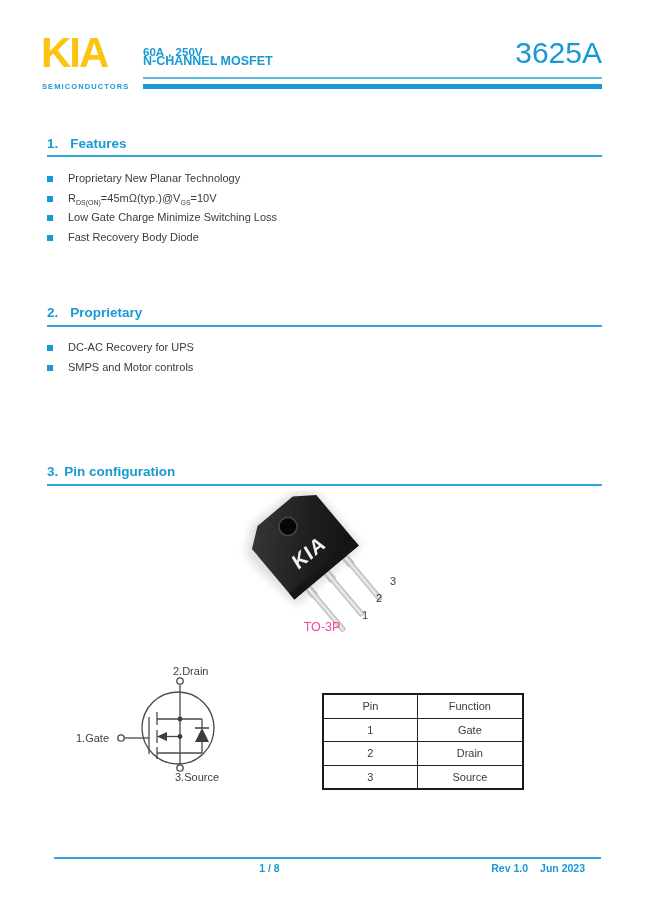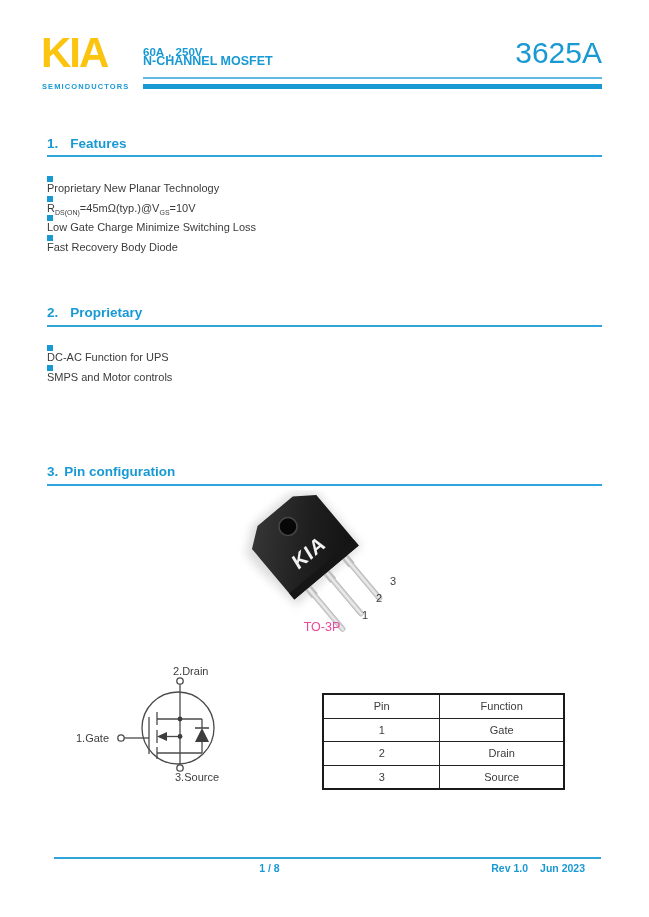--- a/index.html
+++ b/index.html
@@ -36,34 +36,34 @@
   .section-heading {
     position:absolute; left:47px; font-size:13.5px; font-weight:700; color:#1899D4;
   }
   .heading-num { margin-right:12px; }
   .tight .heading-num { margin-right:6px; }
   .section-underline {
     position:absolute; left:47px; width:555px; height:1.5px; background:#2FA6DB;
   }
   
   .bullet-list { position:absolute; left:47px; margin:0; padding:0; list-style:none; }
-  .bullet-item { display:flex; align-items:flex-start; height:19.6px; font-size:11px; color:#3b3b3b;flex-direction:column; }
+  .bullet-item { display:flex; align-items:flex-start; height:19.6px; font-size:11px; color:#3b3b3b; }
   .bullet-sq { flex:0 0 auto; width:6px; height:6px; background:#1899D4; margin:4px 15px 0 0; }
   .li-text sub { font-size:7px; }
   
   .package-svg { position:absolute; left:222px; top:490px; }
   .package-caption {
     position:absolute; left:222px; top:620px; width:200px; text-align:center;
     font-size:12.5px; color:#ec4899;
   }
   
   .symbol-svg { position:absolute; left:68px; top:655px; }
   
   .pin-table {
-    position:absolute; left:322px; top:693px; width:243px;
+    position:absolute; left:322px; top:693px; width:202px;
     border-collapse:collapse; font-size:11px; color:#3b3b3b;
   }
   .pin-table td, .pin-table th {
     border:1px solid #222; text-align:center; font-weight:400;
     height:22.5px; padding:0;
   }
   .pin-table { border:2px solid #1a1a1a; }
   .pin-table col.c1 { width:118px; }
   .pin-table col.c2 { width:125px; }
   
@@ -115,21 +115,21 @@
   </ul>
 
   <div class="section-heading" style="top:305px;">
     <span class="heading-num">2.</span><span>Proprietary</span>
   </div>
   <div class="section-underline" style="top:325px;"></div>
 
   <ul class="bullet-list" style="top:341px;">
     <li class="bullet-item">
       <span class="bullet-sq"></span>
-      <span class="li-text">DC-AC Function for UPS</span>
+      <span class="li-text">DC-AC Recovery for UPS</span>
     </li>
     <li class="bullet-item">
       <span class="bullet-sq"></span>
       <span class="li-text">SMPS and Motor controls</span>
     </li>
   </ul>
 
   <div class="section-heading tight" style="top:464px;">
     <span class="heading-num">3.</span><span>Pin configuration</span>
   </div>

